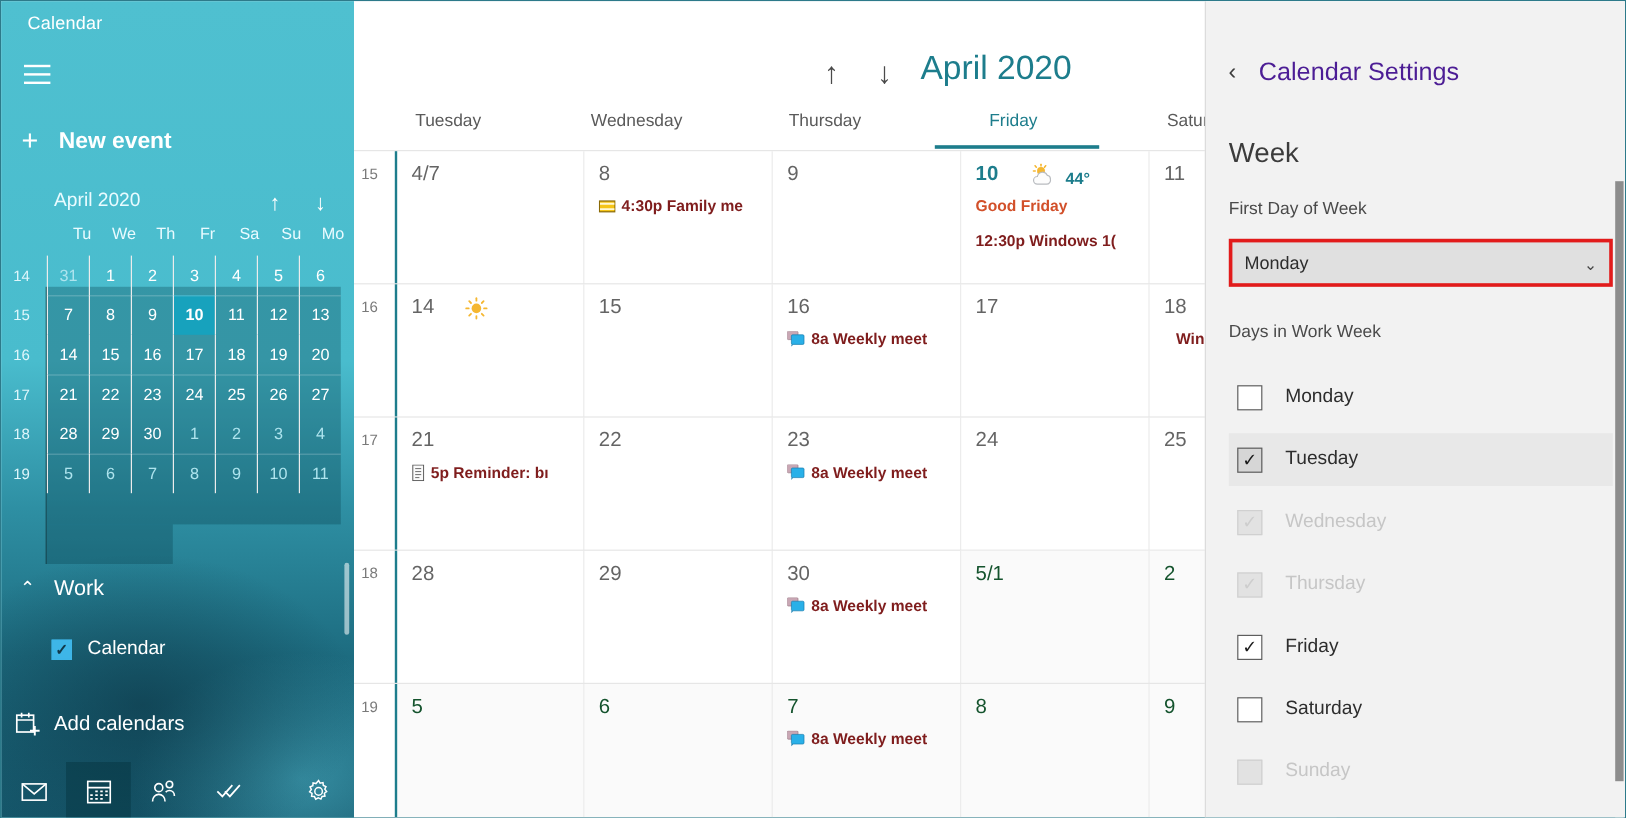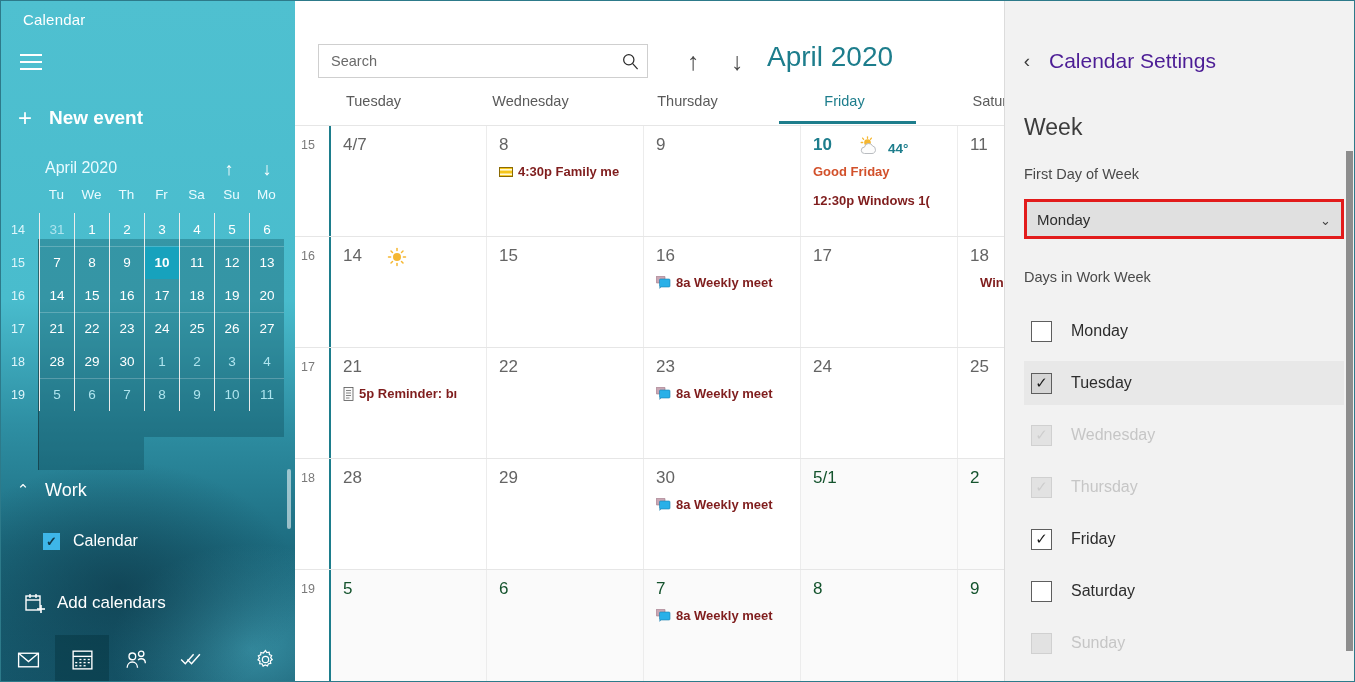--- a/index.html
+++ b/index.html
@@ -48,21 +48,21 @@
   #mini-month {
     position: absolute; left: 44px; top: 6px;
     color: #e9fbff; font-size: 16px;
   }
   #mini-up, #mini-down {
     position: absolute; top: 3px; width: 28px; height: 26px;
     color: #fff; font-size: 18px; text-align: center; cursor: pointer; line-height: 26px;
   }
   #mini-up { left: 214px; }
   #mini-down { left: 252px; }
-  #mini-dow { display: flex; height: 26px; padding-left: 38px; }
+  #mini-dow { display: flex; height: 26px; padding-left: 50px; }
   #mini-dow div {
     width: 35px; text-align: center; color: #eafbff; font-size: 13.5px;
   }
   .mini-row { display: flex; height: 33px; position: relative; padding-left: 38px; }
   .mini-wk {
     position: absolute; left: 0; top: 0; width: 34px; height: 33px;
     display:flex; align-items:center; justify-content:center;
     color: #dff6fb; font-size: 12.5px;
   }
   .mini-row .cell {
@@ -90,21 +90,21 @@
   #work-group { position: absolute; left: 0; top: 470px; width: 294px; }
   #work-header { display:flex; align-items:center; height: 38px; cursor: pointer; }
   #work-header .chev { width: 44px; text-align:center; color:#fff; font-size: 15px; }
   #work-header .lbl { color:#fff; font-size: 18px; }
   #cal-item { display:flex; align-items:center; height: 40px; padding-left: 42px; margin-top: 12px; cursor: pointer; }
   #cal-item .cb {
     width: 17px; height: 17px; background: #3eb6e8; border: 1px solid #3eb6e8;
     display:flex; align-items:center; justify-content:center; color:#11394a; font-size: 13px; font-weight: 700;
   }
   #cal-item .lbl { color:#fff; font-size: 16px; margin-left: 13px; }
-  #add-cal { position: absolute; left:12px; top: 583px; width: 271px; height: 38px; display:flex; align-items:center; cursor: pointer; }
+  #add-cal { position: absolute; left:0; top: 583px; width: 271px; height: 38px; display:flex; align-items:center; cursor: pointer; }
   #add-cal .ic { width: 44px; display:flex; justify-content:center; }
   #add-cal .lbl { color:#fff; font-size: 17px; }
 
   #app-bar { position: absolute; left: 0; bottom: 0; width: 294px; height: 48px; display: flex; align-items: stretch; }
   .app-btn { width: 54px; display:flex; align-items:center; justify-content:center; cursor: pointer; }
   .app-btn.sel { background: rgba(4,50,62,0.45); }
   #app-bar .spacer { flex: 1; }
   #sb-scroll { position: absolute; right: 4px; top: 468px; width: 4px; height: 60px; background: rgba(255,255,255,0.55); border-radius:2px; }
 
   
@@ -388,29 +388,20 @@
           </svg>
       </div>
       <div class="win-btn">
         <svg width="13" height="13" viewBox="0 0 12 12" stroke="#3a3a3a" stroke-width="1">
             <line x1="1.5" y1="1.5" x2="10.5" y2="10.5"></line>
             <line x1="10.5" y1="1.5" x2="1.5" y2="10.5"></line>
           </svg>
       </div>
     </div>
 
-    <div id="search-box">
-      <input id="search-input" type="text" placeholder="Search" style="">
-      <div id="search-icon-btn">
-        <svg width="19" height="19" viewBox="0 0 20 20" fill="none" stroke="#2a2a2a" stroke-width="1.3">
-          <circle cx="8.2" cy="8.2" r="5.4"></circle>
-            <line x1="12.3" y1="12.3" x2="17.5" y2="18"></line>
-        </svg>
-      </div>
-    </div>
     <div id="nav-up">↑</div>
     <div id="nav-down">↓</div>
     <div id="month-title">April 2020</div>
 
     <div id="dow-row">
         <div class="dow" style="left: 0px; width: 157px;">Tuesday</div>
         <div class="dow" style="left: 157px; width: 157px;">Wednesday</div>
         <div class="dow" style="left: 314px; width: 157px;">Thursday</div>
         <div class="dow today-col" style="left: 471px; width: 157px;">Friday</div>
         <div id="today-underline" style="left: 484px; width: 137px;"></div>

